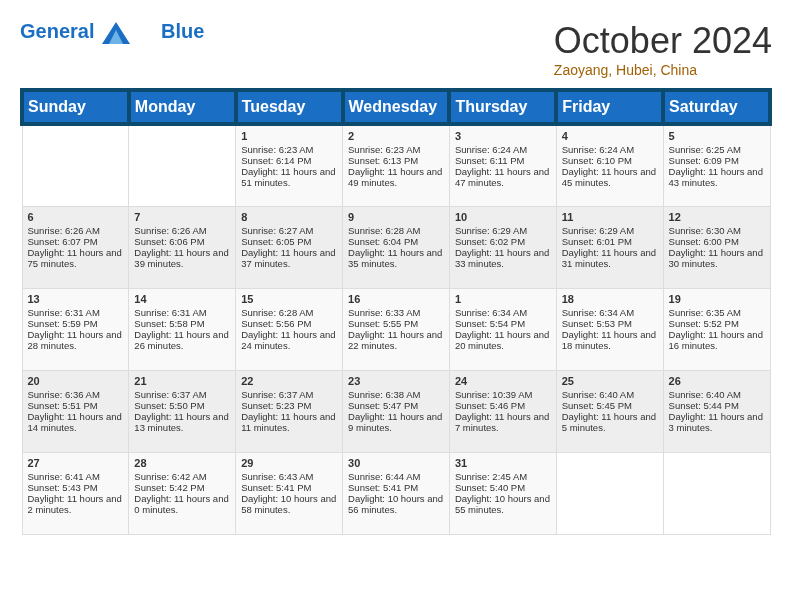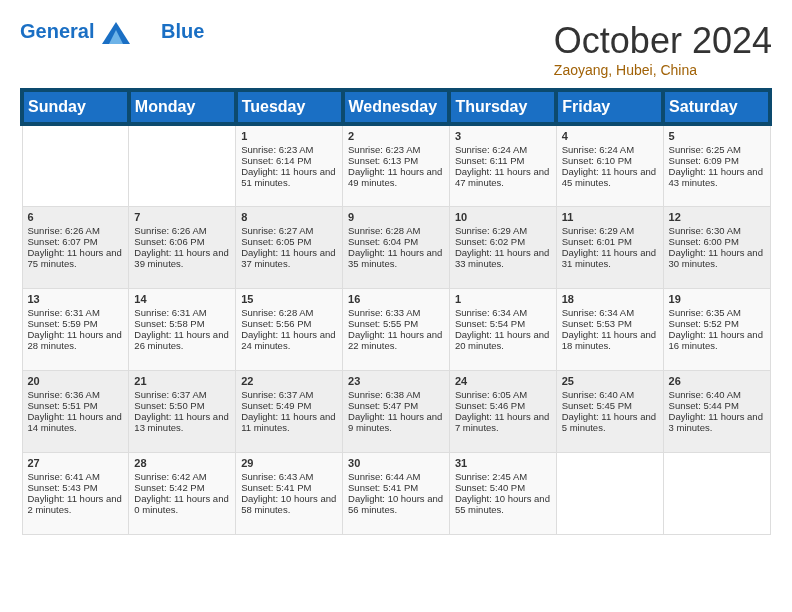--- a/index.html
+++ b/index.html
@@ -240,32 +240,32 @@
         </td>
         <td>
           <span class="day-num">21</span>
           <div>Sunrise: 6:37 AM</div>
           <div>Sunset: 5:50 PM</div>
           <div>Daylight: 11 hours and 13 minutes.</div>
         </td>
         <td>
           <span class="day-num">22</span>
           <div>Sunrise: 6:37 AM</div>
-          <div>Sunset: 5:49 PM</div>
+          <div>Sunset: 5:23 PM</div>
           <div>Daylight: 11 hours and 11 minutes.</div>
         </td>
         <td>
           <span class="day-num">23</span>
           <div>Sunrise: 6:38 AM</div>
           <div>Sunset: 5:47 PM</div>
           <div>Daylight: 11 hours and 9 minutes.</div>
         </td>
         <td>
           <span class="day-num">24</span>
-          <div>Sunrise: 6:05 AM</div>
+          <div>Sunrise: 10:39 AM</div>
           <div>Sunset: 5:46 PM</div>
           <div>Daylight: 11 hours and 7 minutes.</div>
         </td>
         <td>
           <span class="day-num">25</span>
           <div>Sunrise: 6:40 AM</div>
           <div>Sunset: 5:45 PM</div>
           <div>Daylight: 11 hours and 5 minutes.</div>
         </td>
         <td>

